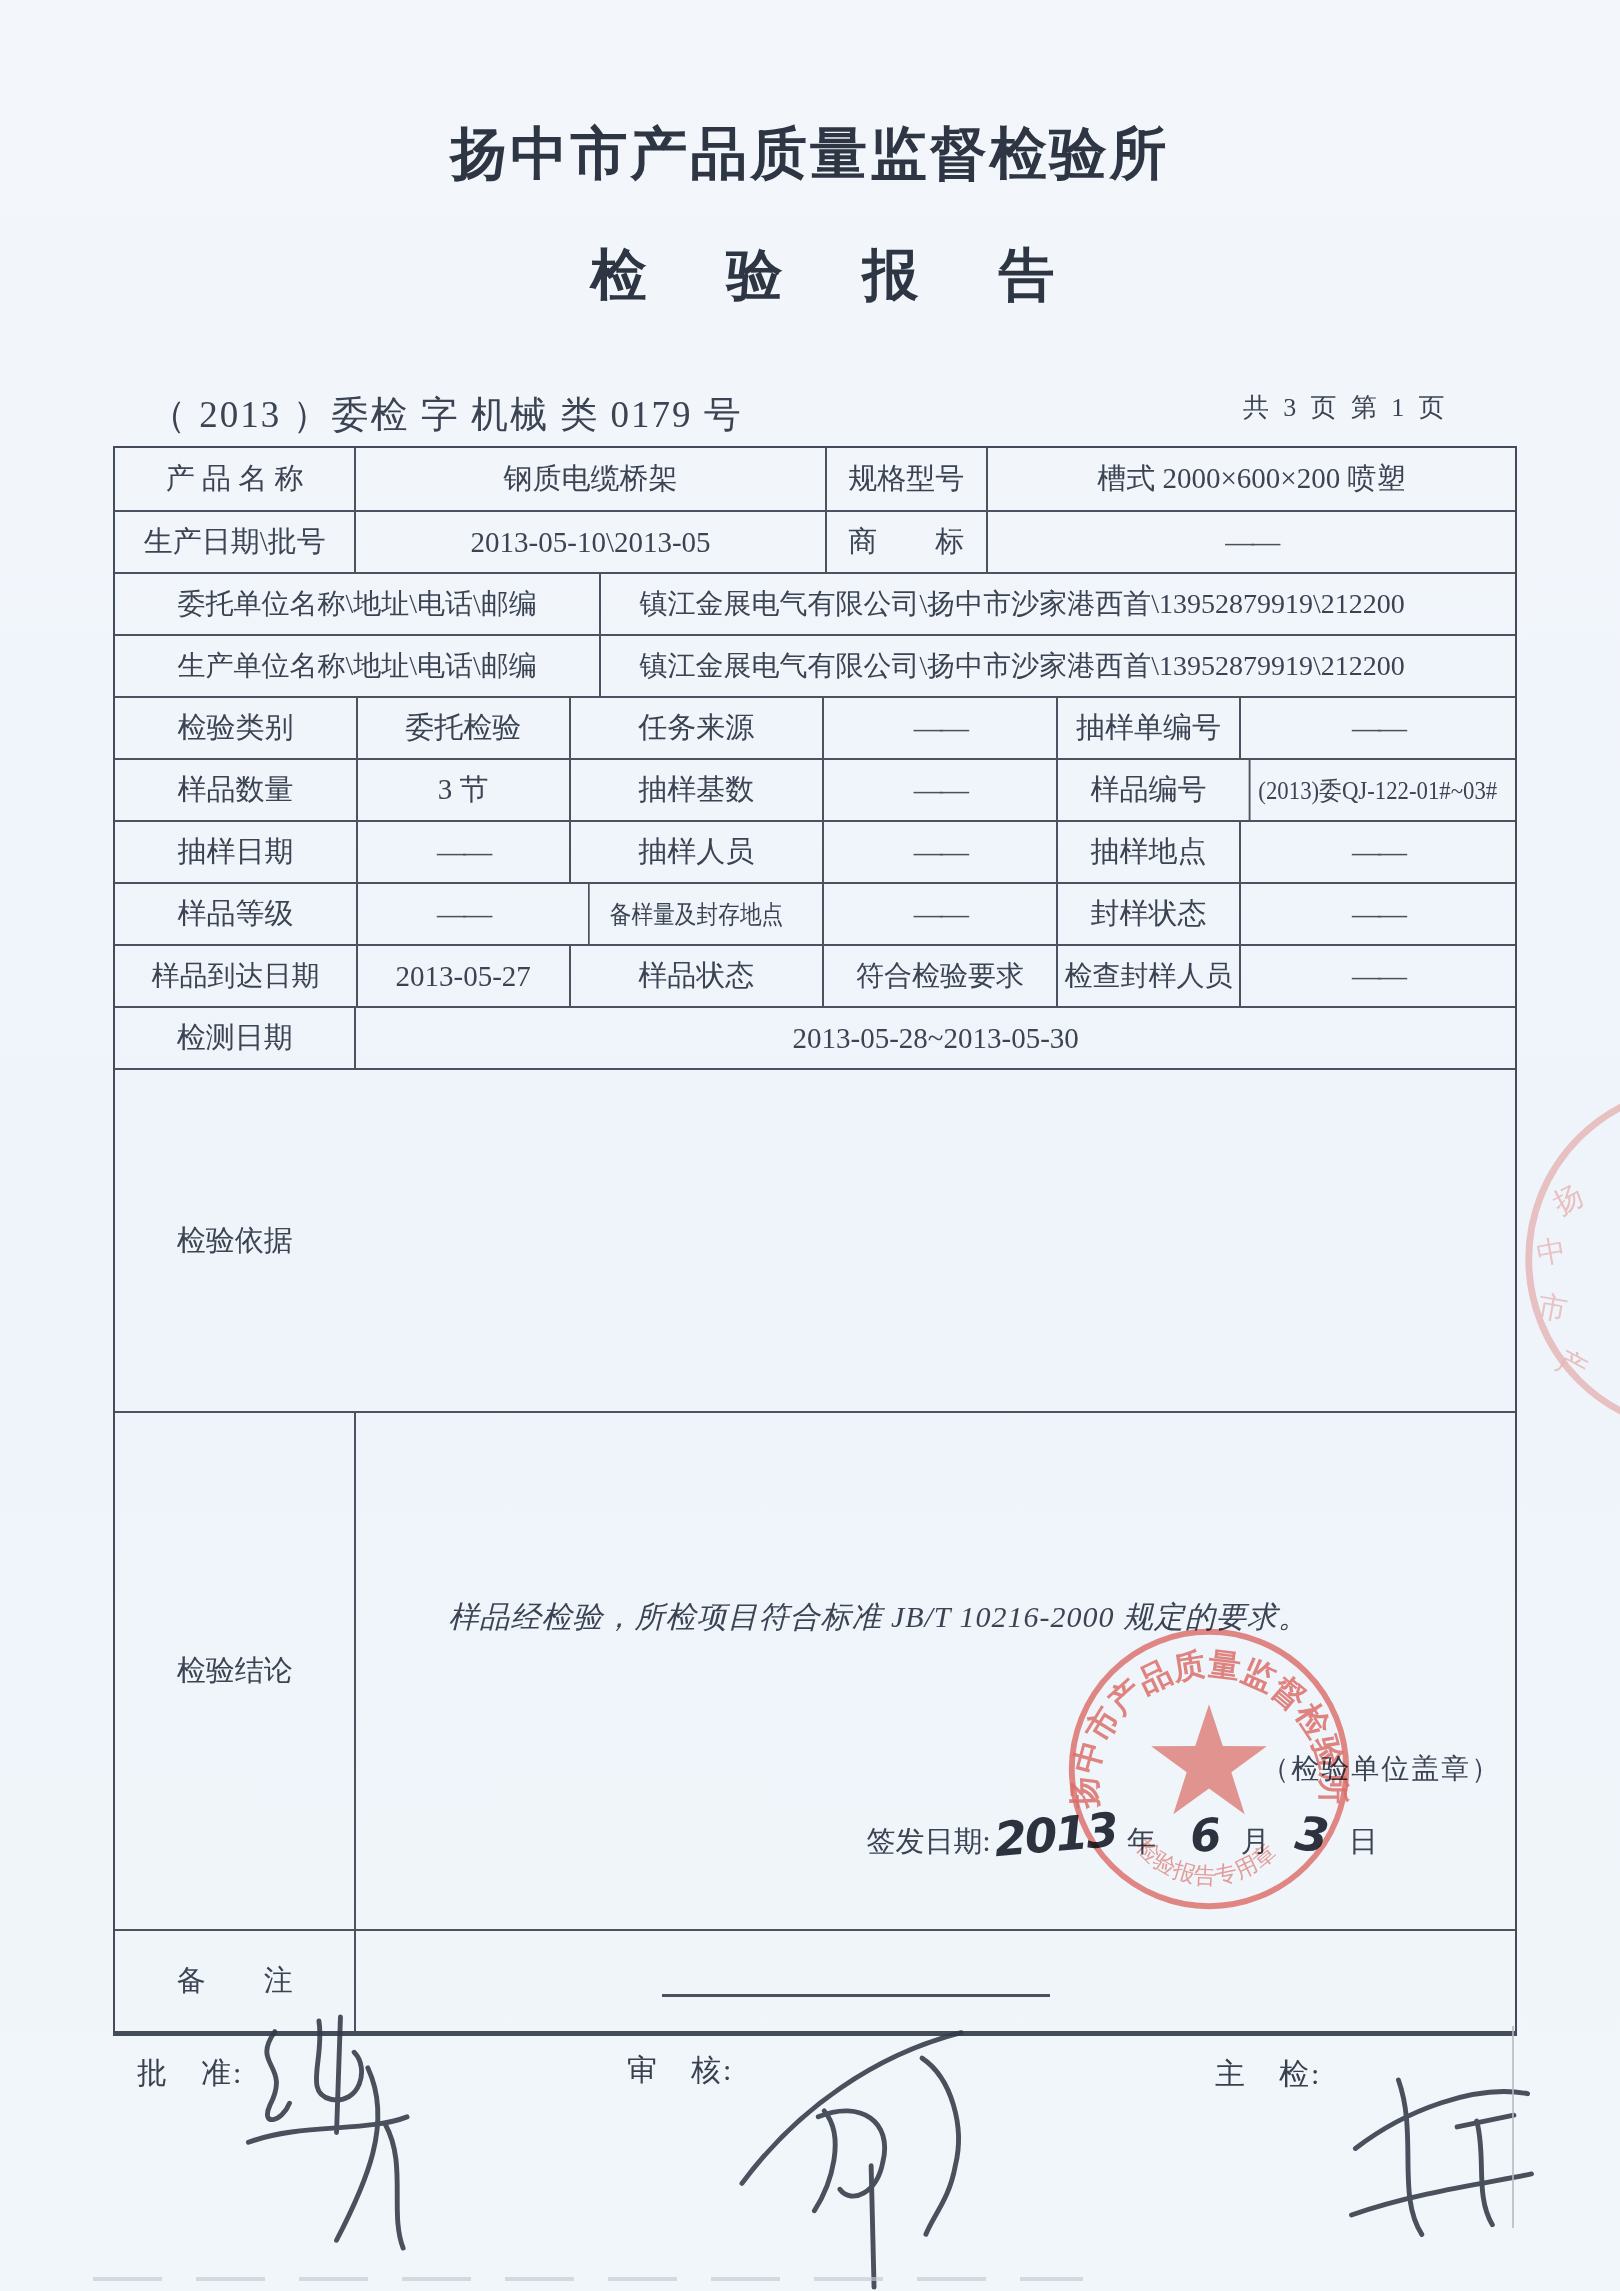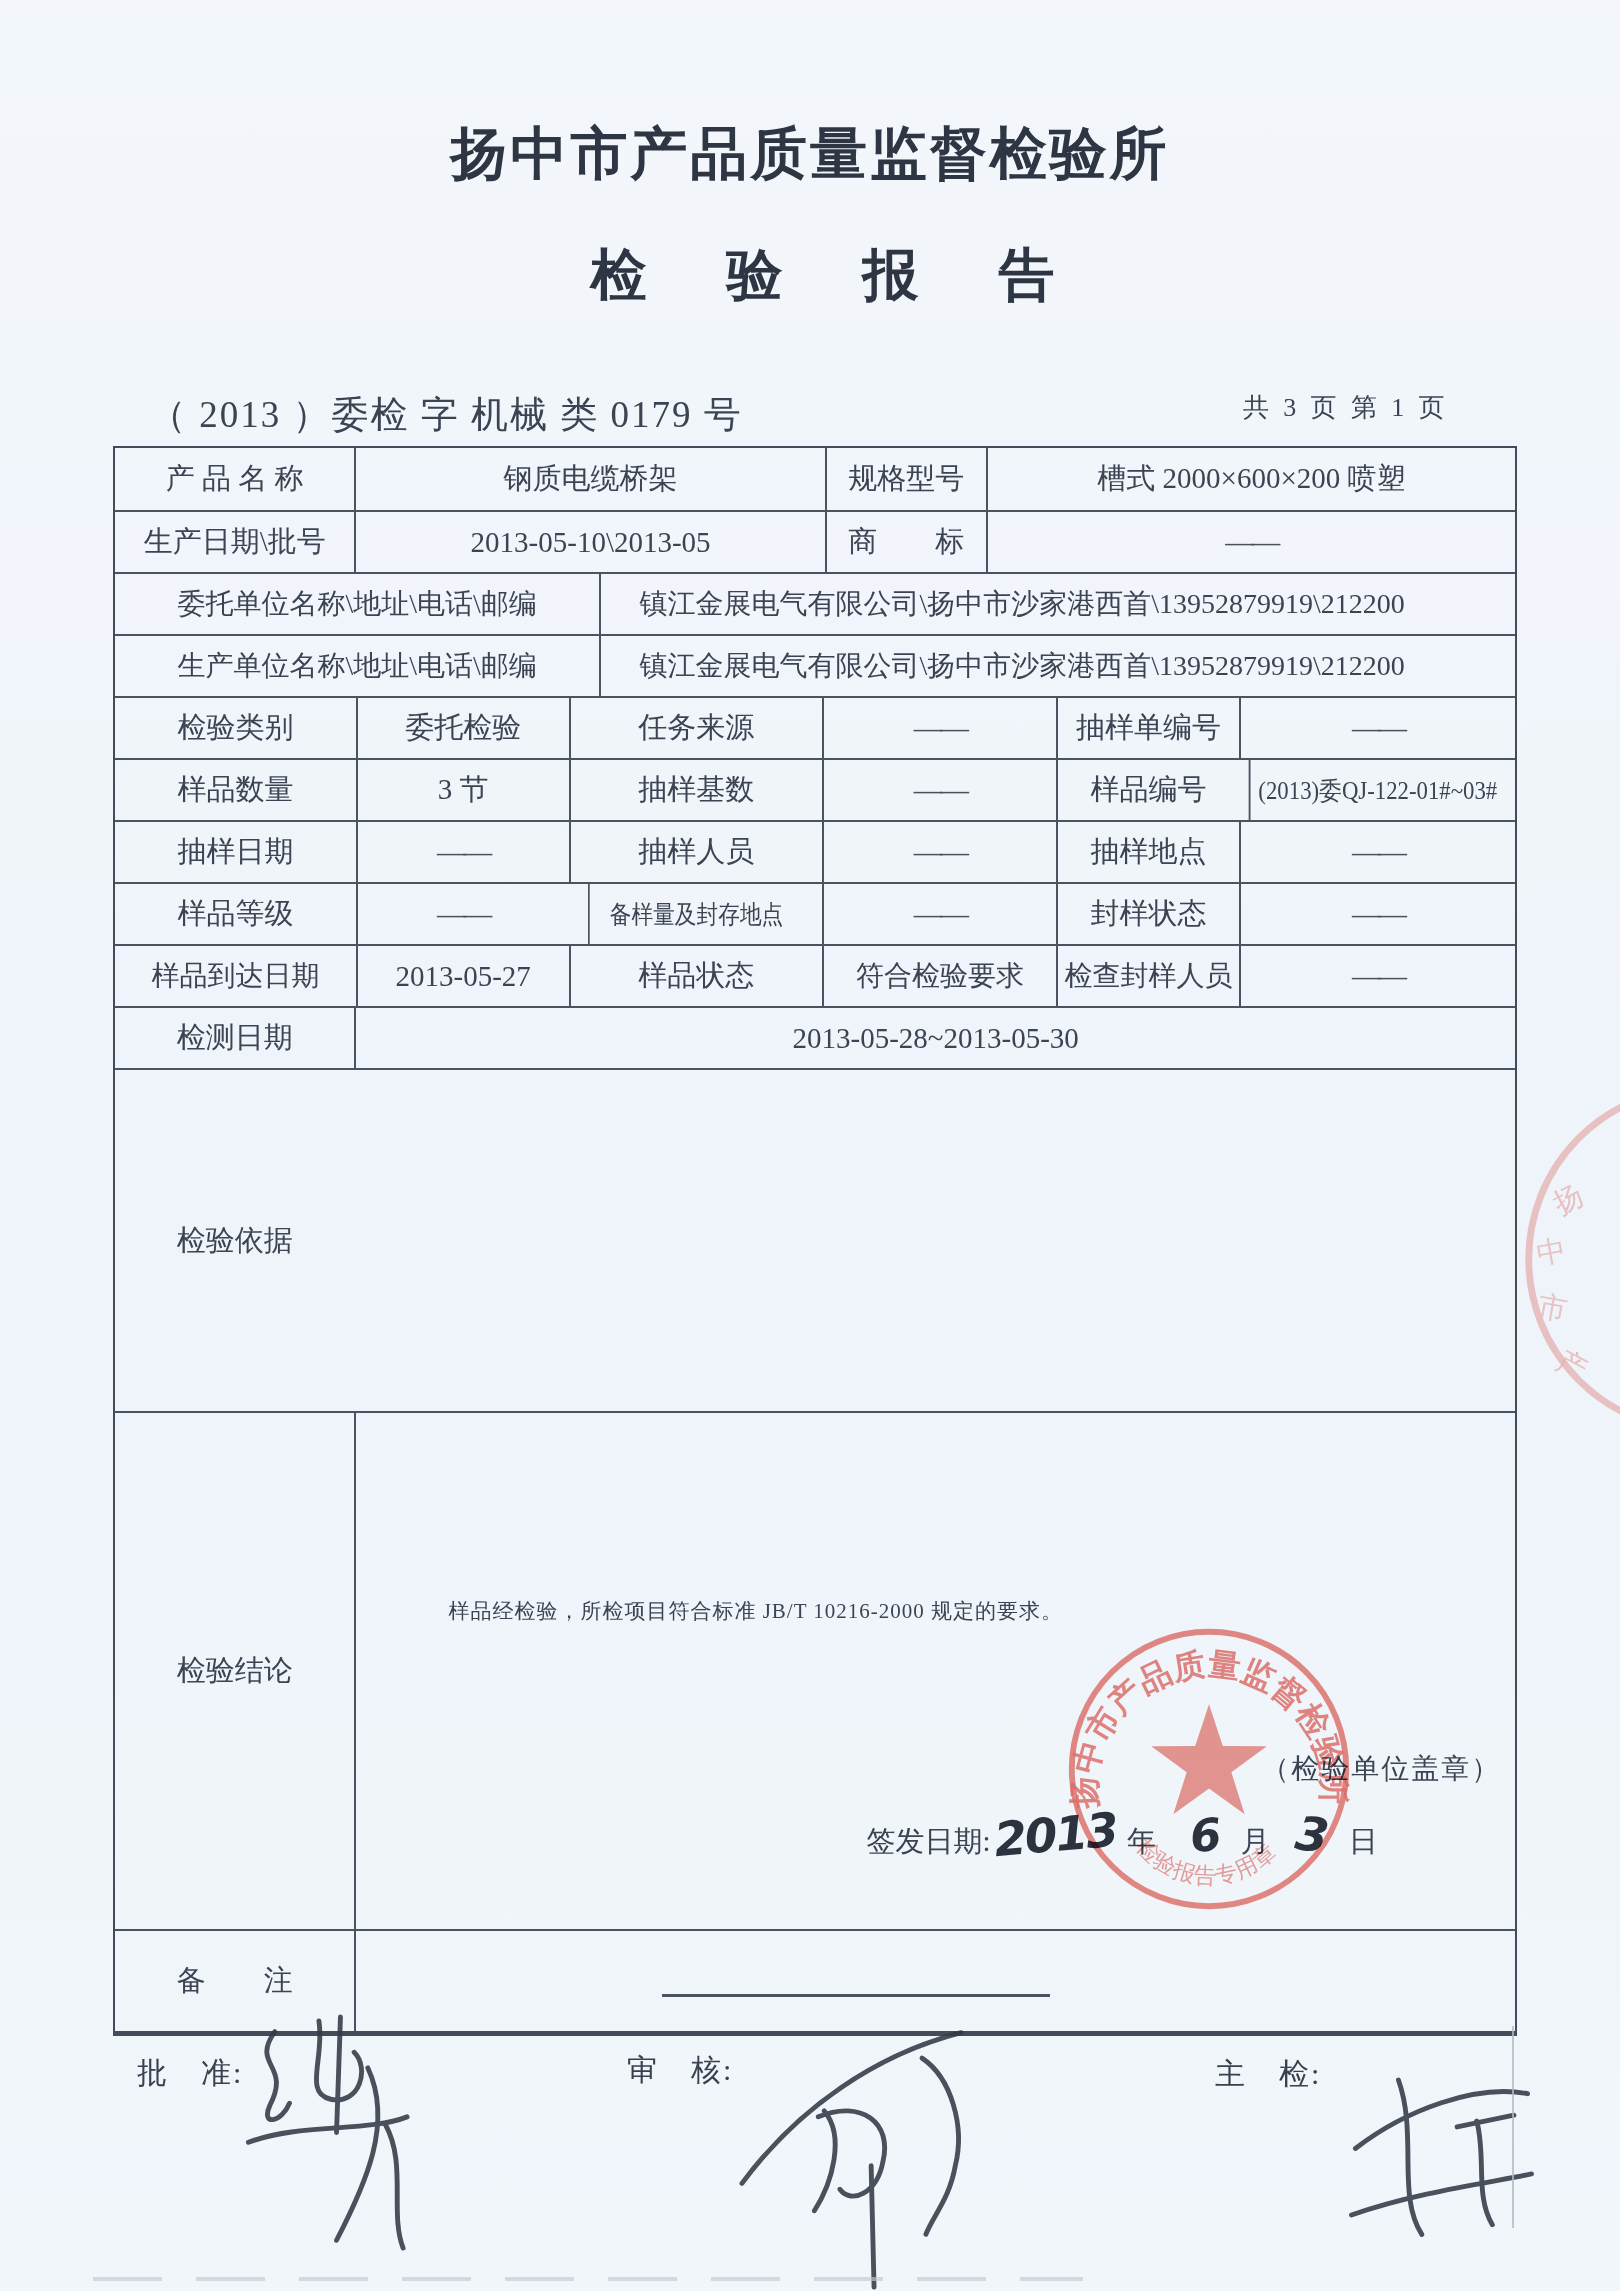--- a/index.html
+++ b/index.html
@@ -12,36 +12,36 @@
   .institute{position:absolute;top:116px;left:0;width:100%;text-align:center;
              font-size:57px;font-weight:700;letter-spacing:2.9px;color:#2e3644;}
   .report-title{position:absolute;top:238px;left:29px;width:100%;text-align:center;
              font-size:56px;font-weight:700;letter-spacing:33px;color:#2e3644;}
   .doc-no{position:absolute;top:390px;left:149px;font-size:37px;letter-spacing:2px;}
   .page-info{position:absolute;top:390px;left:1243px;font-size:26px;letter-spacing:3.9px;}
   
   .tbl{position:absolute;left:113px;top:446px;width:1404px;box-sizing:border-box;
        border:2.9px solid #454c59;border-bottom-width:5.9px;background:transparent;}
   .row{display:flex;box-sizing:border-box;border-top:2px solid #4b5260;}
-  .row:first-child{border-top:none;justify-content:flex-end;}
+  .row:first-child{border-top:none;}
   .cell{box-sizing:border-box;border-left:2px solid #4b5260;display:flex;
         align-items:center;justify-content:center;font-size:29px;
         text-align:center;overflow:hidden;white-space:nowrap;}
   .cell:first-child{border-left:none;}
   .h63{height:62px;}
   .left{justify-content:flex-start;padding-left:38px;}
   .sm{font-size:28px;}
   .xs{font-size:24.5px;transform:scaleX(.93);}
   .squish{font-size:25.5px;transform:scaleX(.85);}
   .dash{letter-spacing:-2.9px;color:#49515f;font-weight:500;}
   .tall-label{display:flex;align-items:center;justify-content:center;}
   
   .rel{position:relative;display:block;}
   .basis-text{position:absolute;top:152px;left:55px;font-size:29px;letter-spacing:1px;white-space:nowrap;}
-  .conclusion-text{position:absolute;top:184px;left:92px;font-size:21px;letter-spacing:1px;white-space:nowrap;}
+  .conclusion-text{position:absolute;top:184px;left:92px;font-size:30px;letter-spacing:1px;white-space:nowrap;font-style:italic;}
   .seal-note{position:absolute;top:337px;right:13.7px;font-size:28px;letter-spacing:2px;}
   .sign-line{position:absolute;top:394px;left:510px;display:flex;align-items:flex-end;
              font-size:29px;white-space:nowrap;}
   .hw{font-family:"DejaVu Sans",sans-serif;font-style:italic;font-weight:700;
       color:#2c333f;display:inline-block;transform:rotate(-5deg);}
   .hw-year{font-size:47px;margin:0 9.8px 0 3.9px;letter-spacing:-2px;}
   .hw-month{font-size:45px;margin:0 19.6px 0 33px;}
   .hw-day{font-size:47px;margin:0 19.6px 0 25.5px;transform:rotate(8deg);}
   .unit{letter-spacing:1px;}
   .note-line{position:absolute;top:63px;left:306px;width:388px;height:2.9px;background:#4a5160;}

